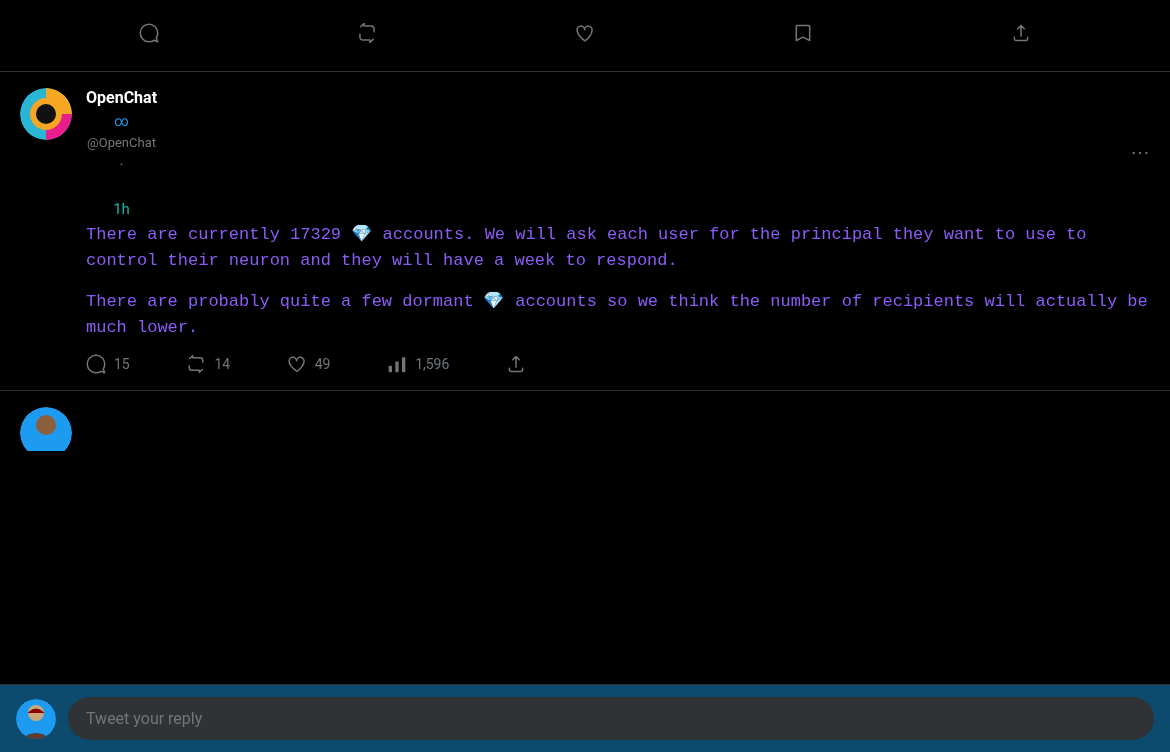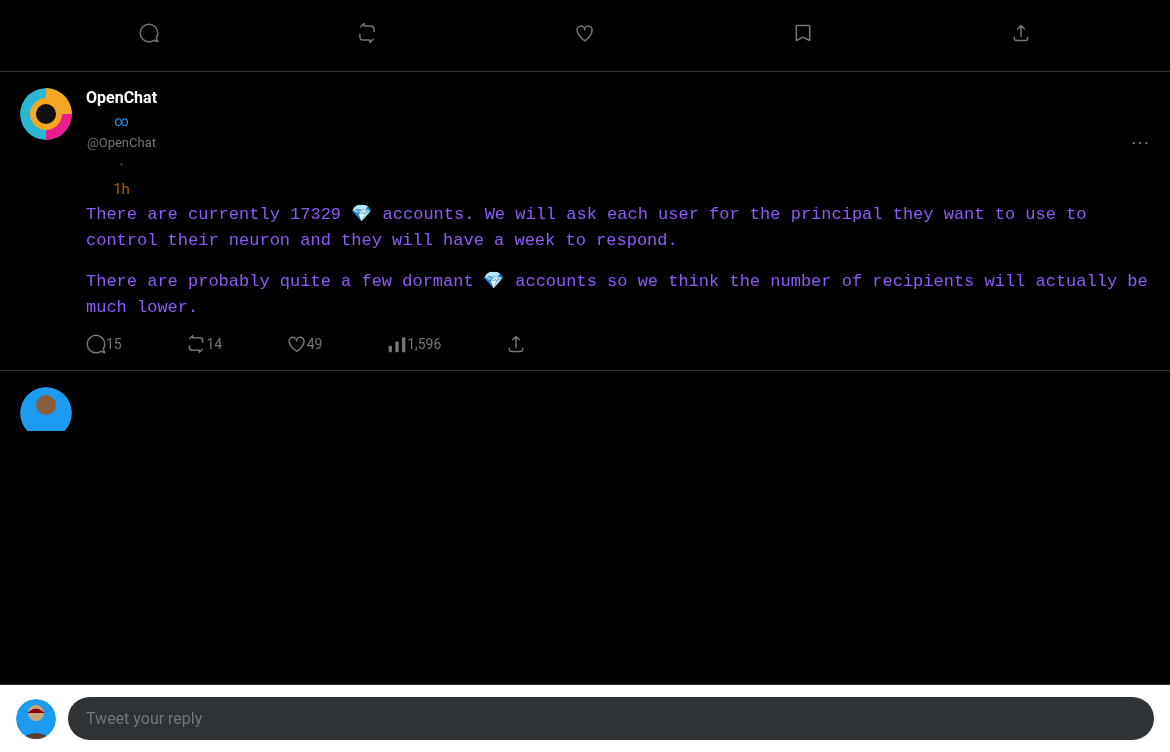--- a/index.html
+++ b/index.html
@@ -89,22 +89,23 @@
       color: #71767b;
       font-size: 13px;
     }
 
     .dot-separator {
       color: #71767b;
       font-size: 15px;
     }
 
     .tweet-time {
-      color: #a16207;
+      color: #14b8a6;
       font-size: 15px;
+      margin-top: 20px;
     }
 
     .more-icon {
       color: #71767b;
       font-size: 20px;
       cursor: pointer;
       letter-spacing: 1px;
     }
 
     .tweet-text {
@@ -127,21 +128,21 @@
     .tweet-actions {
       display: flex;
       align-items: center;
       justify-content: space-between;
       max-width: 440px;
     }
 
     .tweet-action {
       display: flex;
       align-items: center;
-      gap: 0;
+      gap: 8px;
       color: #71767b;
       font-size: 14px;
       cursor: pointer;
     }
 
     .tweet-action-icon {
       font-size: 19px;
     }
 
     .tweet-action-count {
@@ -168,21 +169,21 @@
 
     
     .reply-bar {
       position: absolute;
       bottom: 0;
       left: 0;
       right: 0;
       display: flex;
       align-items: center;
       padding: 12px 16px;
-      background-color: #ffffff;
+      background-color: #0c4a6e;
       border-top: 1px solid #2f3336;
       gap: 12px;
     }
 
     .reply-avatar {
       width: 40px;
       height: 40px;
       border-radius: 50%;
       flex-shrink: 0;
       overflow: hidden;

